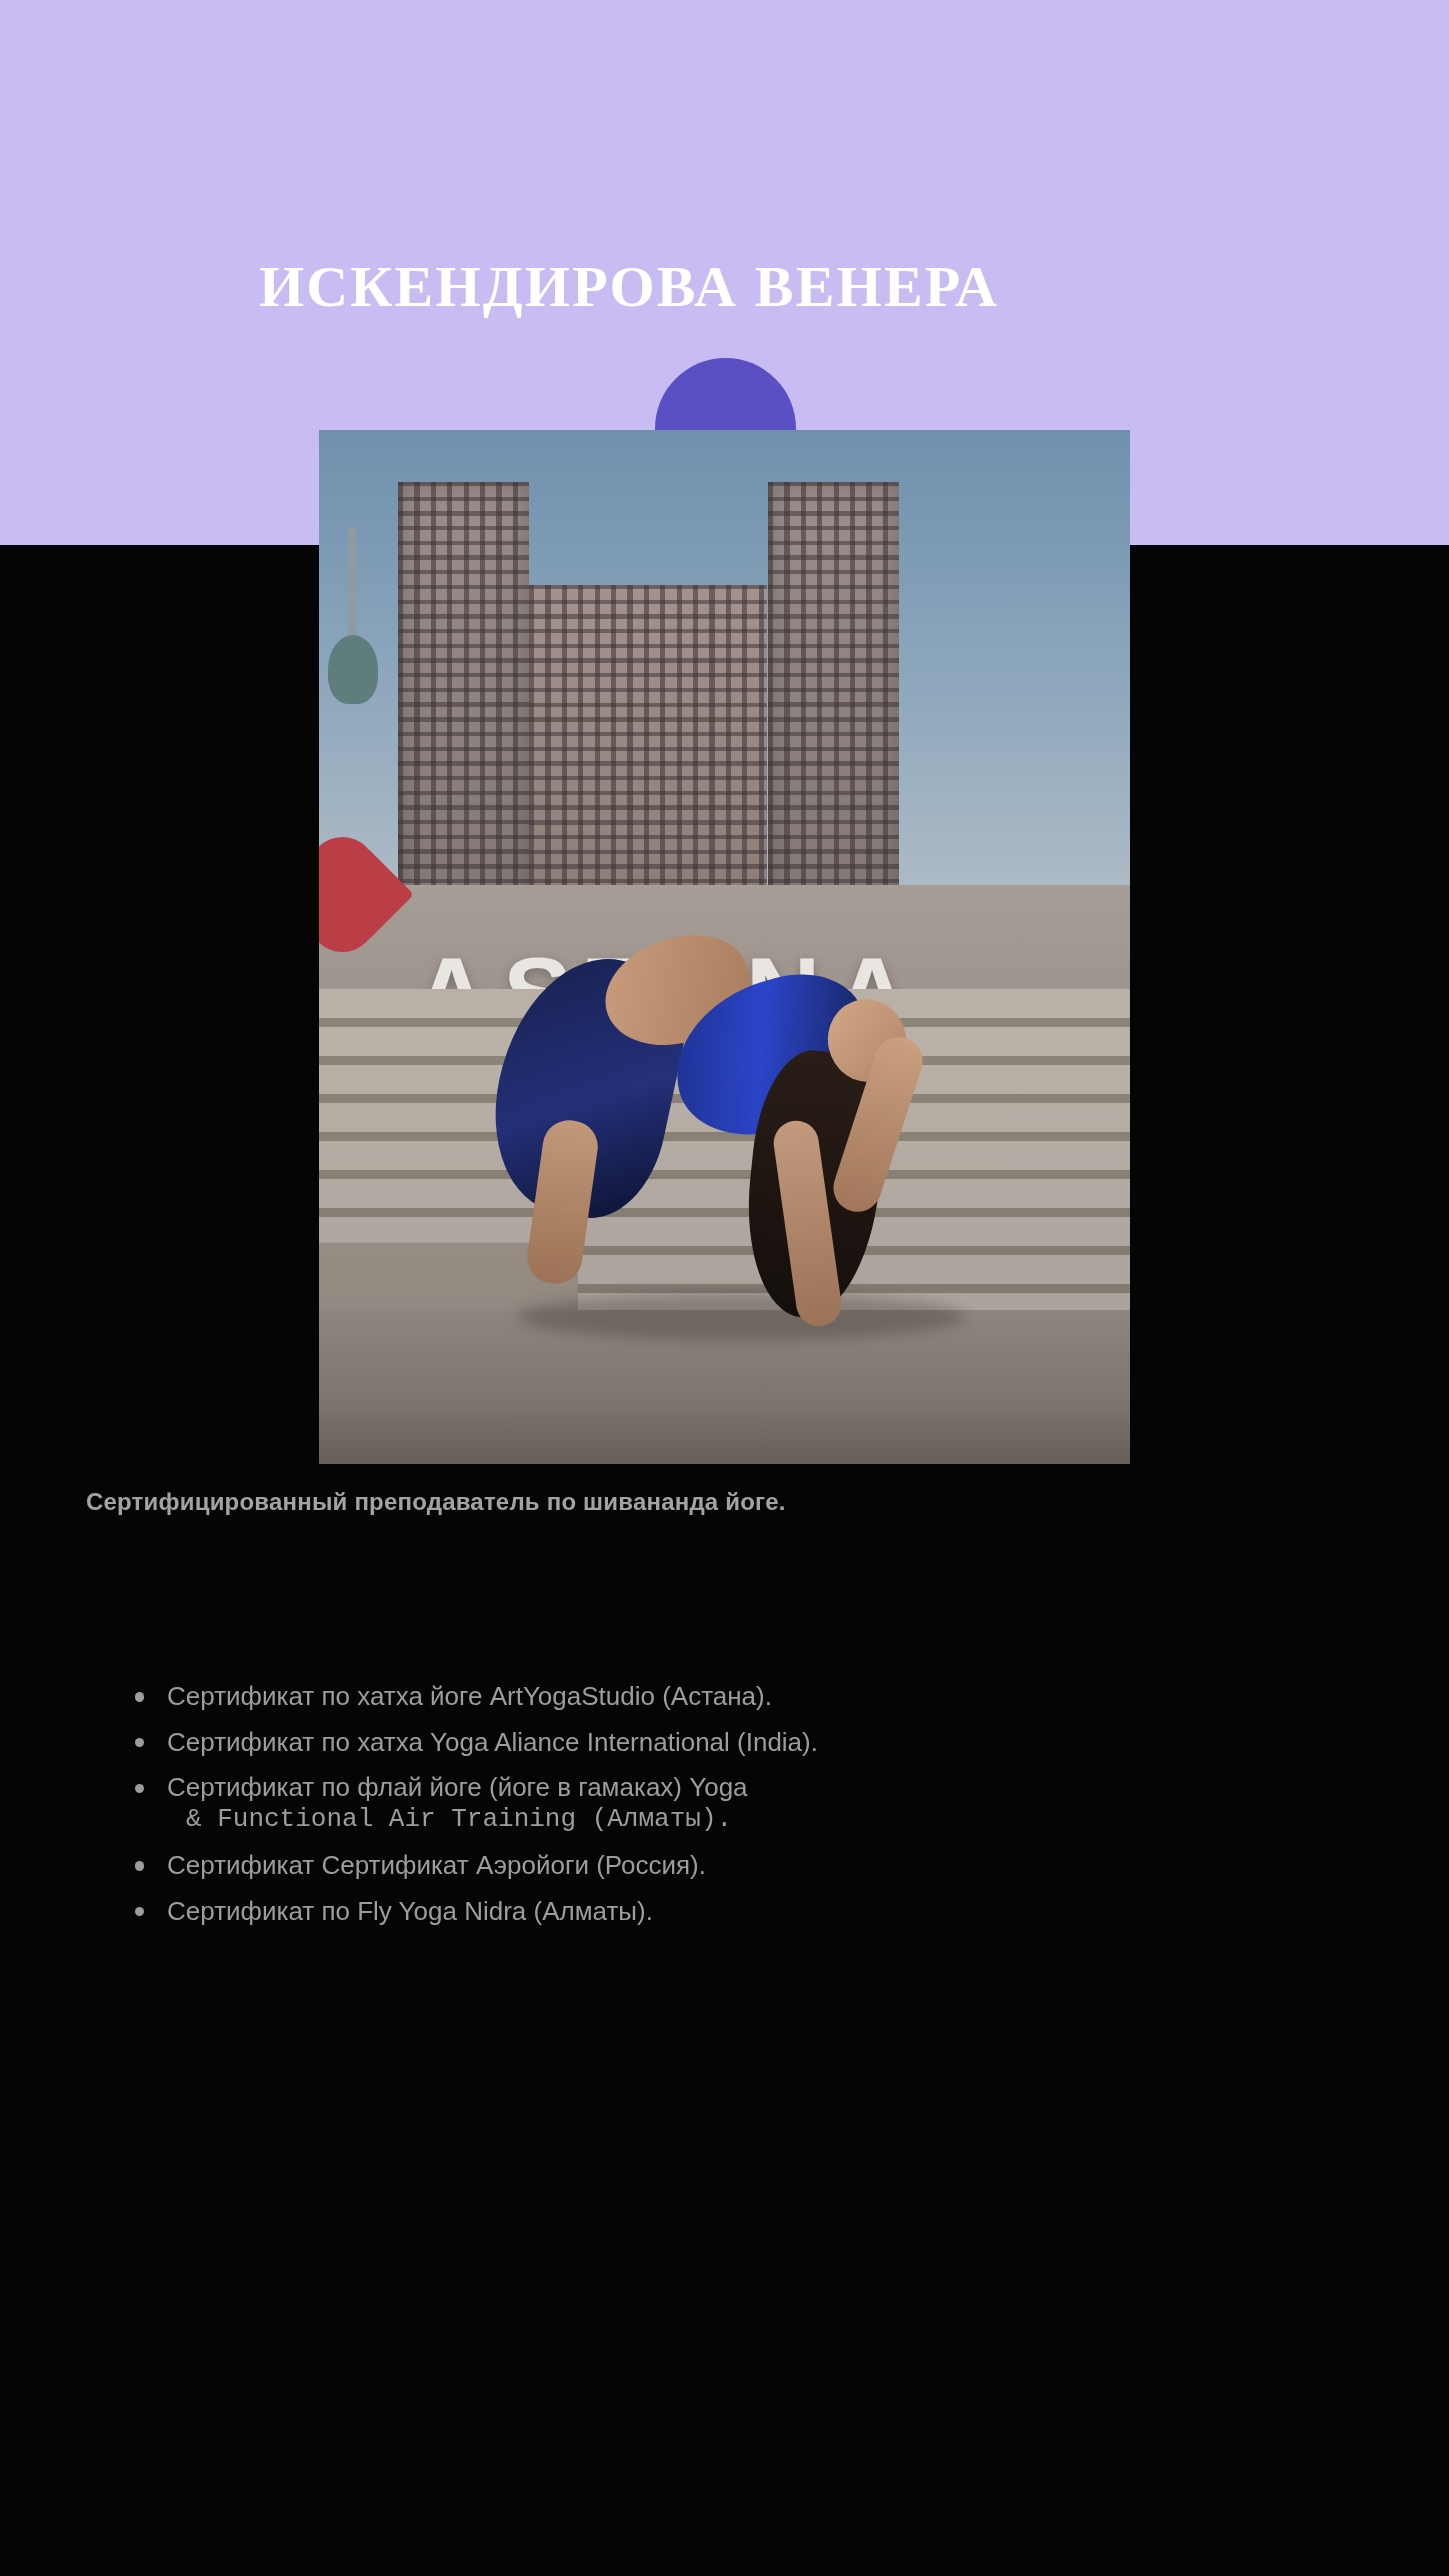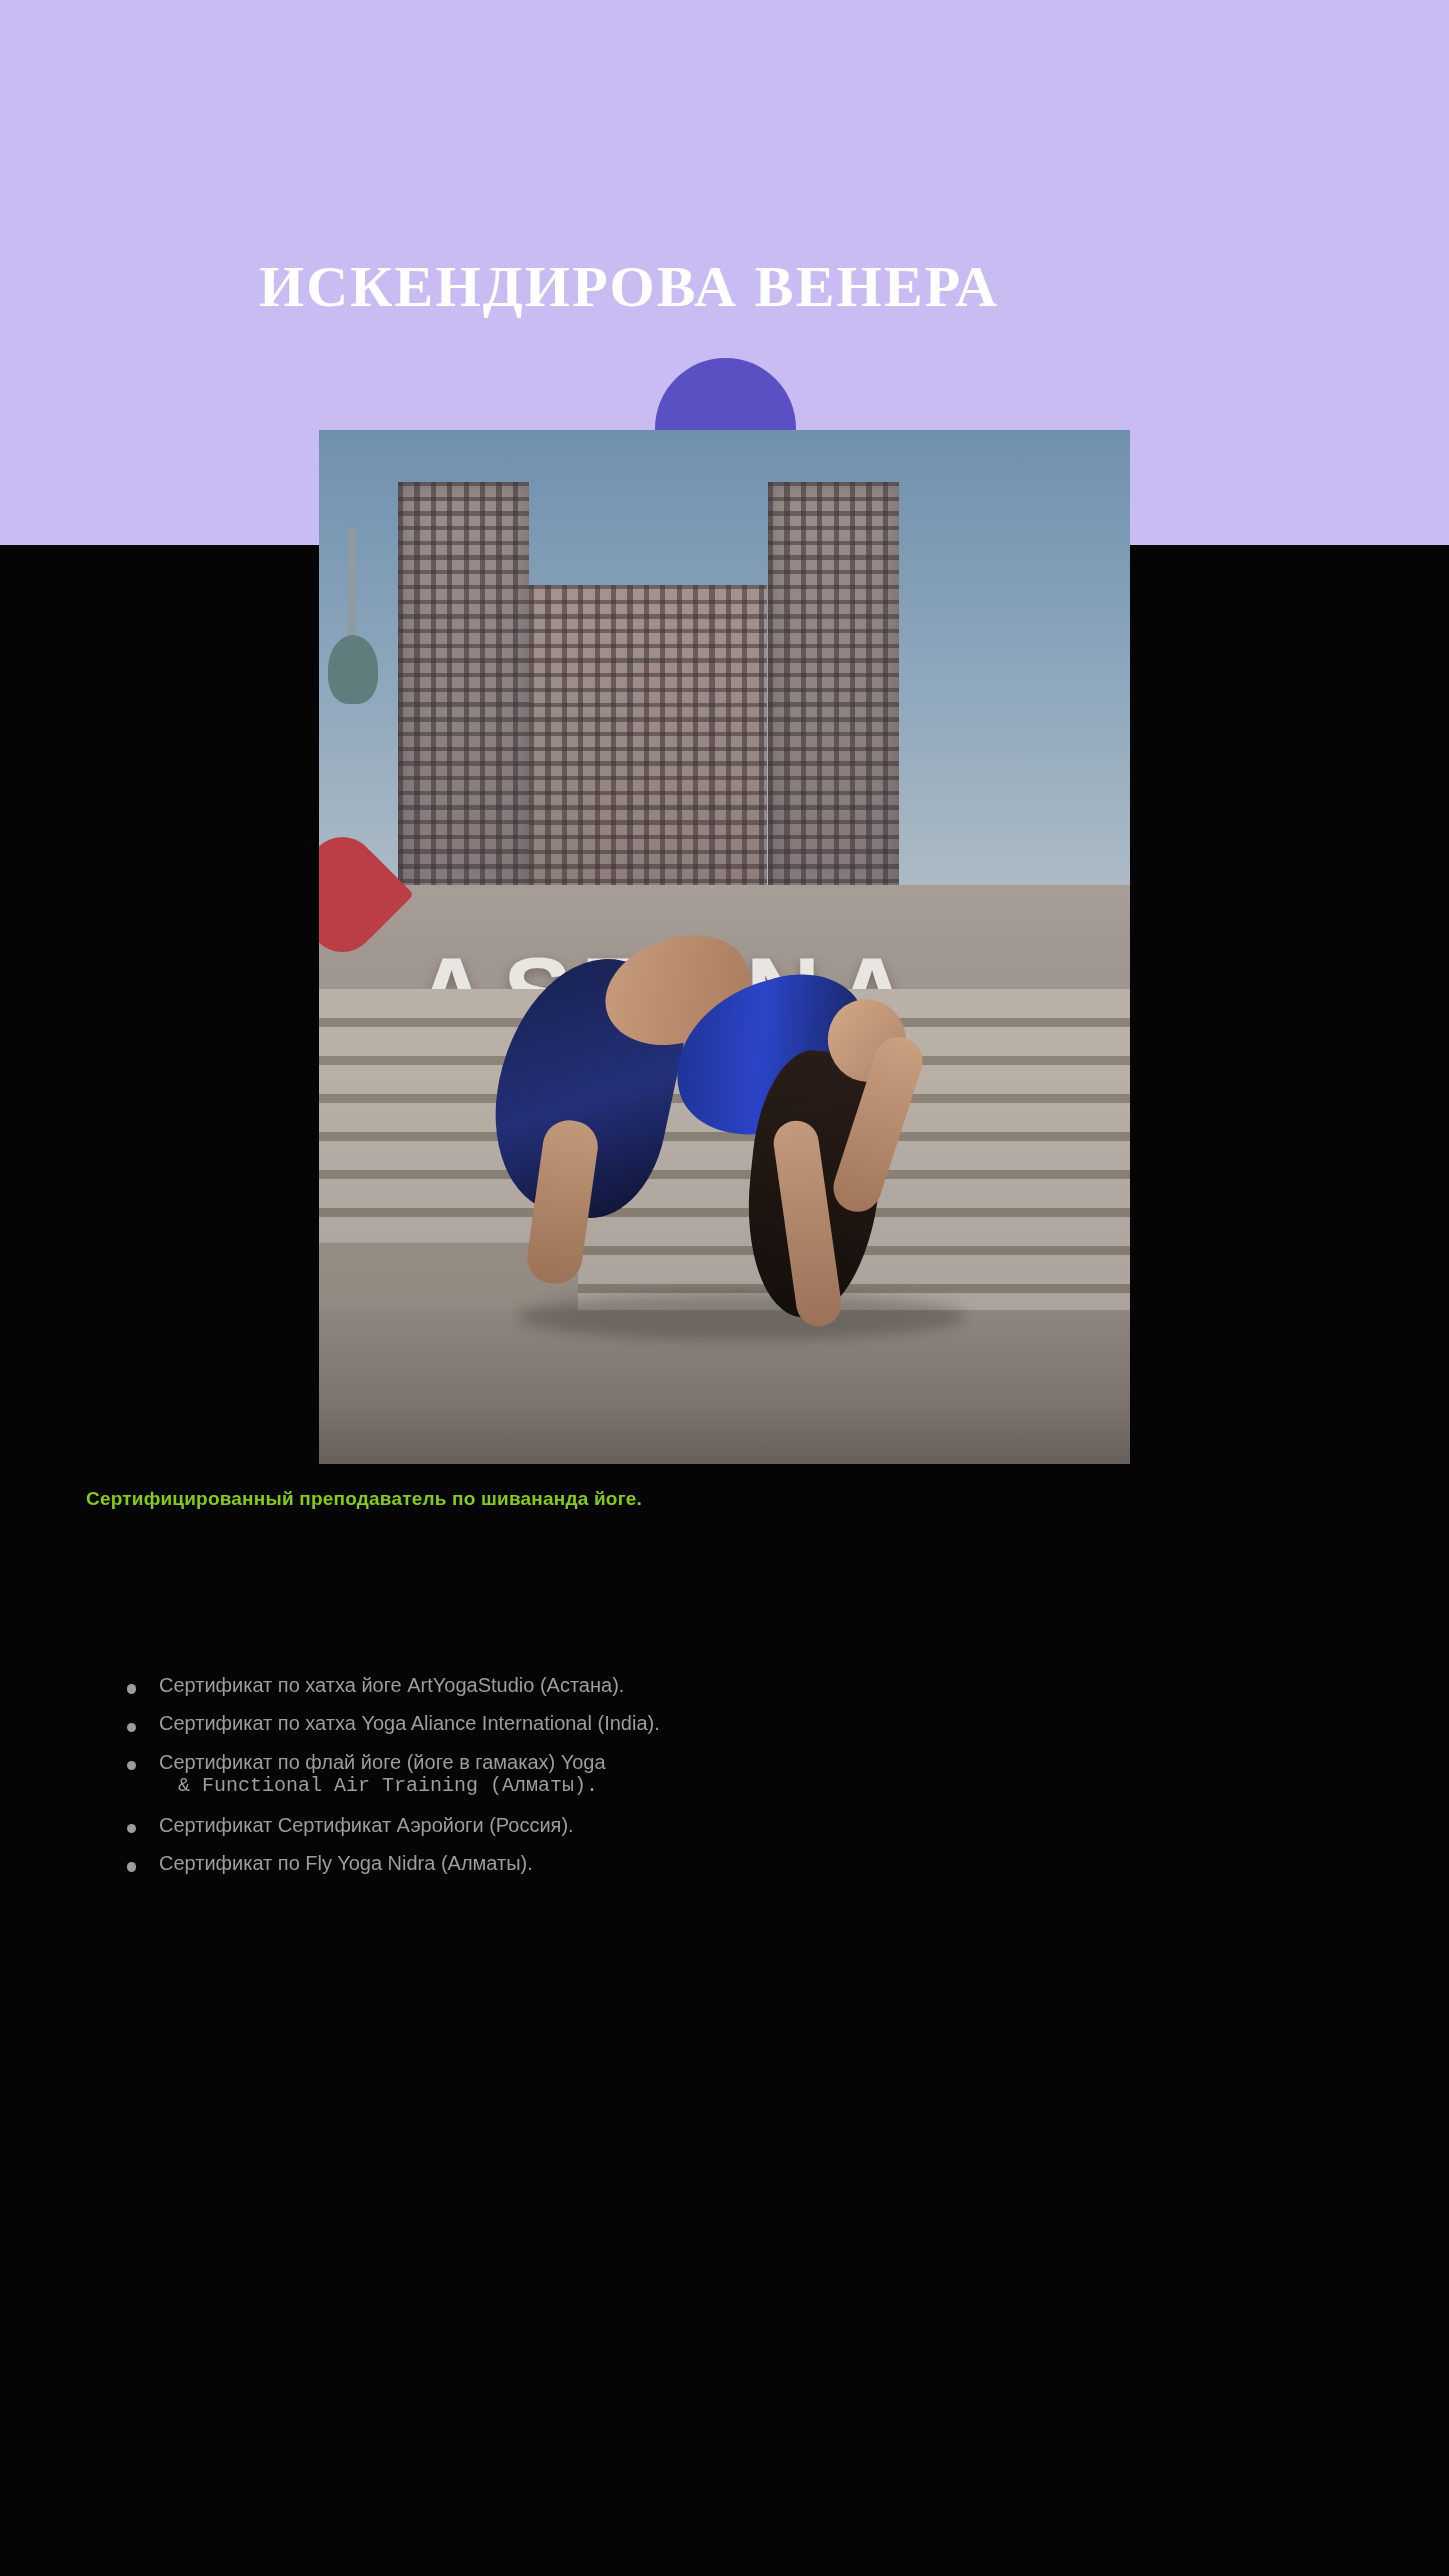--- a/index.html
+++ b/index.html
@@ -260,37 +260,37 @@
     inset: 0;
     background: linear-gradient(180deg, rgba(0,0,0,0.0) 60%, rgba(0,0,0,0.12) 100%);
   }
 
   
   .lead {
     position: absolute;
     left: 86px;
     top: 1487px;
     width: 1285px;
-    font-size: 19px;
+    font-size: 24px;
     font-weight: bold;
     line-height: 1.28;
-    color: #84cc16;
+    color: #a3a3a3;
     letter-spacing: 0.2px;
   }
 
   .cert-list {
     position: absolute;
     left: 110px;
     top: 1665px;
     width: 1294px;
-    margin: 8px;
+    margin: 16px;
     padding: 0;
     list-style: none;
     color: #9d9da0;
-    font-size: 20px;
+    font-size: 26px;
     line-height: 1.22;
   }
   .cert-list li {
     position: relative;
     padding-left: 41px;
     margin-bottom: 14px;
   }
   .cert-list li .dot {
     position: absolute;
     left: 8.6px;

